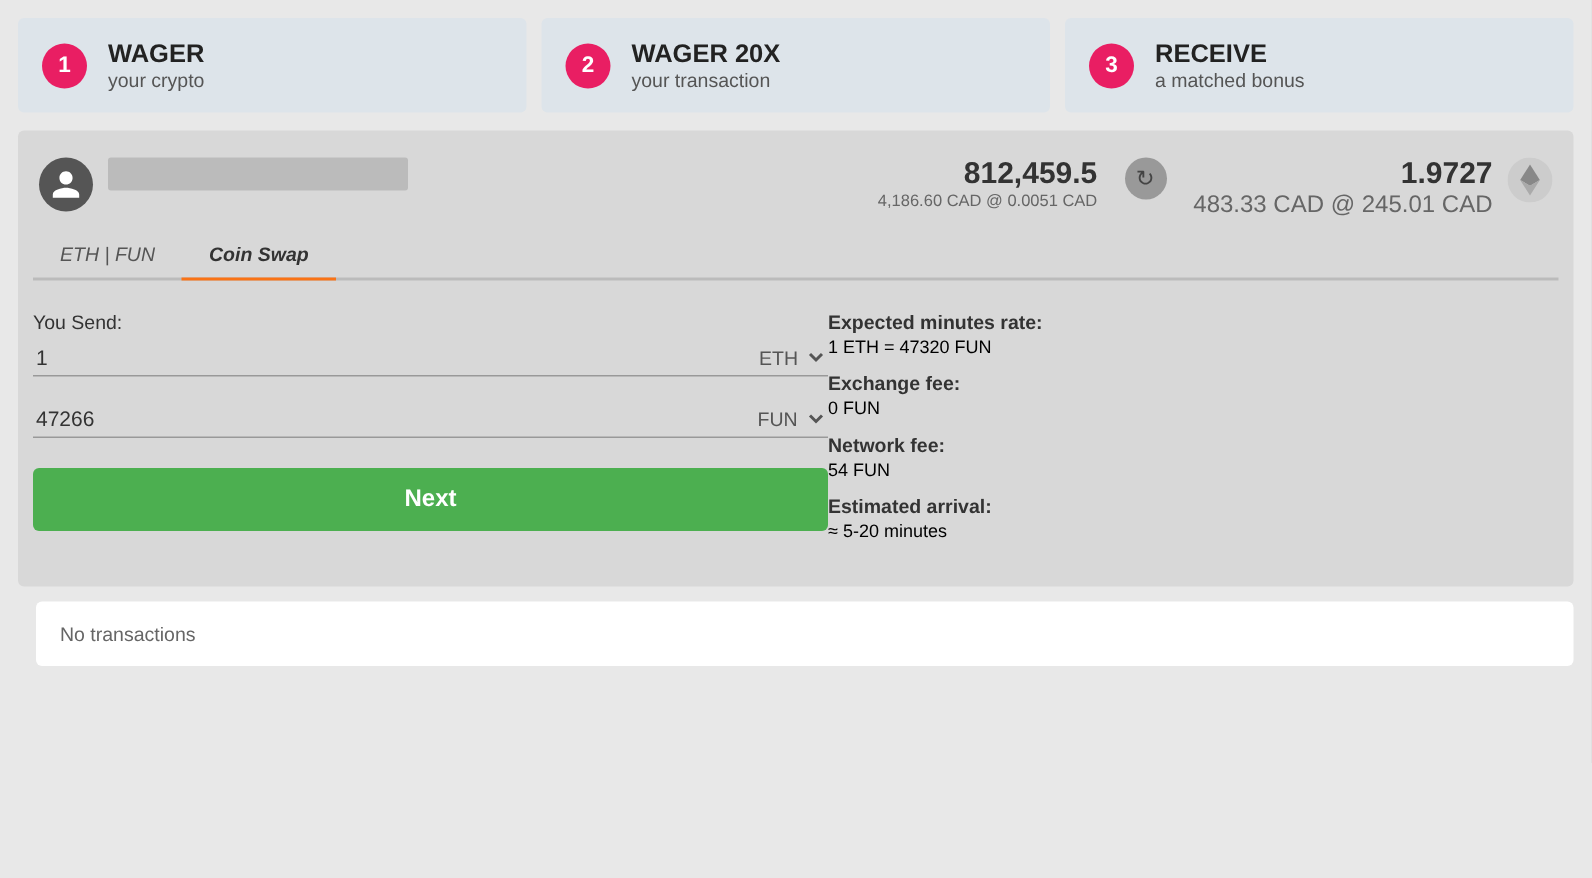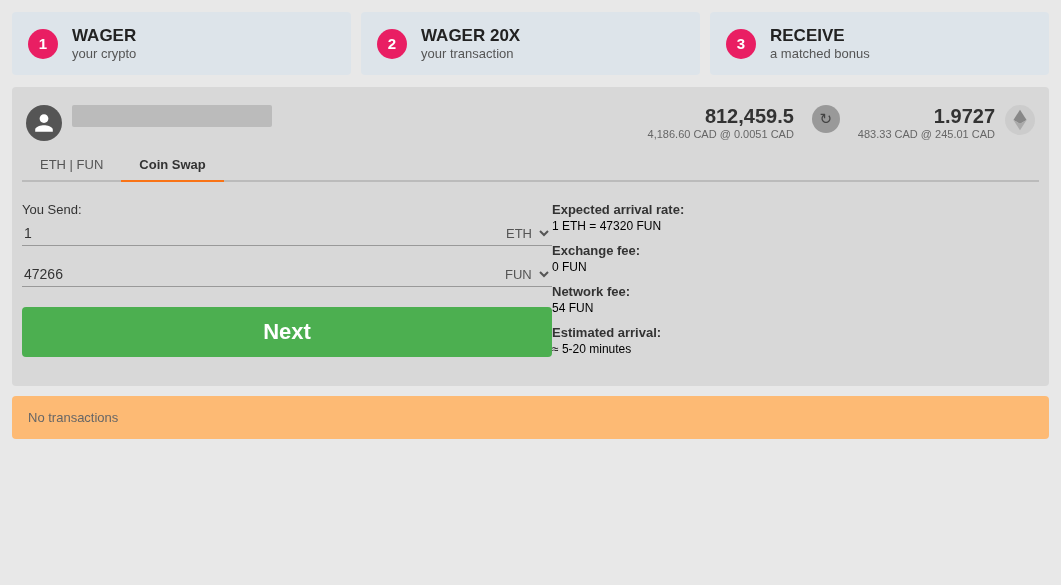--- a/index.html
+++ b/index.html
@@ -114,21 +114,21 @@
     .balance-fun {
       text-align: right;
       margin-left: 8px;
     }
     .balance-fun .amount {
       font-size: 20px;
       font-weight: bold;
       color: #333;
     }
     .balance-fun .sub {
-      font-size: 11px;
+      font-size: 16px;
       color: #666;
     }
     .eth-icon {
       width: 30px;
       height: 30px;
       flex-shrink: 0;
     }
 
     
     .tabs-row {
@@ -137,20 +137,21 @@
       margin-bottom: 10px;
       background: #d8d8d8;
     }
     .tab {
       padding: 8px 18px;
       cursor: pointer;
       font-size: 13px;
       color: #555;
       border-bottom: 2px solid transparent;
       margin-bottom: -2px;
+      font-style: italic;
     }
     .tab.active {
       color: #333;
       border-bottom: 2px solid #f97316;
       font-weight: bold;
     }
 
     
     .swap-area {
       display: flex;
@@ -194,42 +195,42 @@
       padding: 2px 4px;
     }
 
     .next-btn {
       width: 100%;
       padding: 12px;
       background: #4caf50;
       color: white;
       border: none;
       border-radius: 4px;
-      font-size: 22px;
+      font-size: 16px;
       font-weight: bold;
       cursor: pointer;
       margin-top: 4px;
     }
 
     .info-label {
       font-size: 13px;
       font-weight: bold;
       color: #333;
       margin-bottom: 2px;
     }
     .info-value {
       font-size: 12px;
       color: #000000;
       margin-bottom: 10px;
     }
 
     
     .transactions-panel {
-      margin: 0 12px 10px 12px;
-      background: #fdba74;
+      margin: 0 12px 10px 24px;
+      background: #ffffff;
       border-radius: 4px;
       padding: 14px 16px;
       font-size: 13px;
       color: #666;
     }
   </style>
 </head>
 <body>
 
 <div class="steps-row">
@@ -306,21 +307,21 @@
           <option>FUN</option>
           <option>ETH</option>
           <option>BTC</option>
         </select>
       </div>
 
       <button class="next-btn">Next</button>
     </div>
 
     <div class="swap-right">
-      <div class="info-label">Expected arrival rate:</div>
+      <div class="info-label">Expected minutes rate:</div>
       <div class="info-value">1 ETH = 47320 FUN</div>
 
       <div class="info-label">Exchange fee:</div>
       <div class="info-value">0 FUN</div>
 
       <div class="info-label">Network fee:</div>
       <div class="info-value">54 FUN</div>
 
       <div class="info-label">Estimated arrival:</div>
       <div class="info-value">≈ 5-20 minutes</div>

